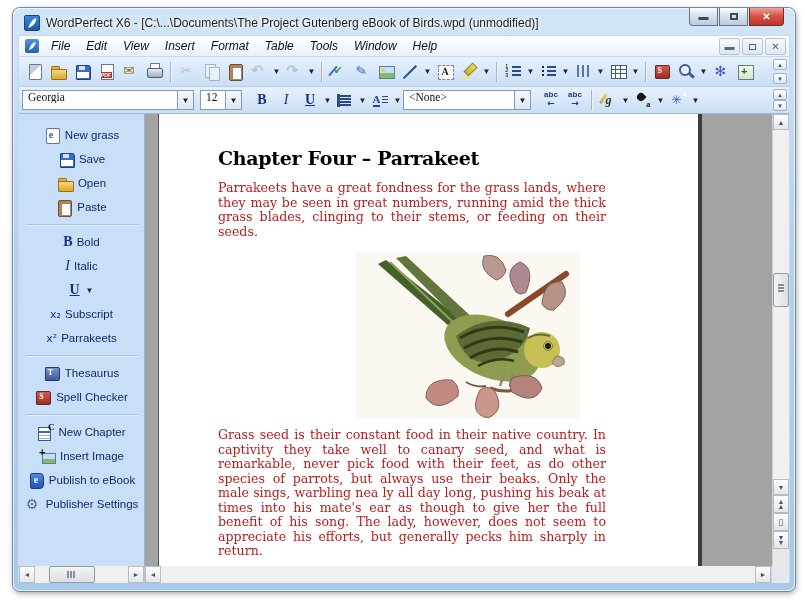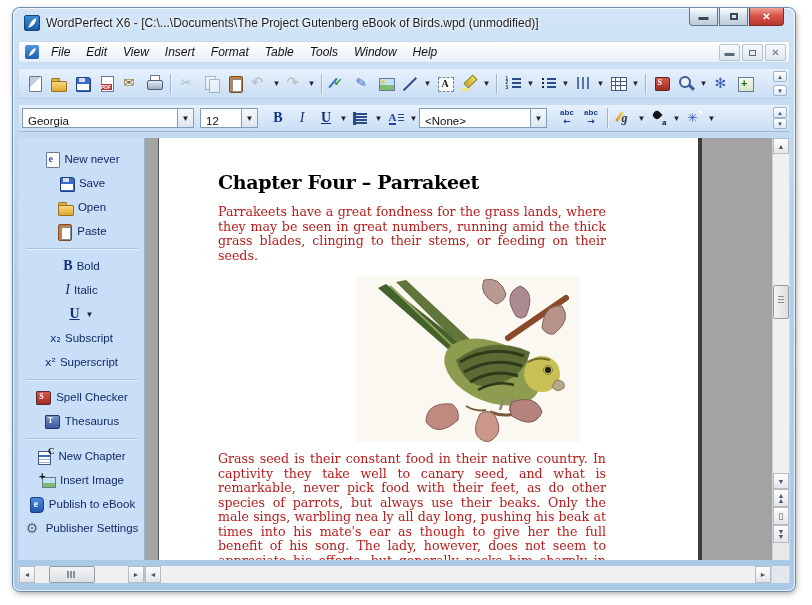--- a/index.html
+++ b/index.html
@@ -4,21 +4,21 @@
 <style>
   * { margin:0; padding:0; box-sizing:border-box; }
   html,body { width:812px; height:605px; background:#fff; overflow:hidden;
               font-family:"Liberation Sans", sans-serif; }
   .screen { position:relative; width:812px; height:605px; background:#fff; }
 
   
   .win { position:absolute; left:13px; top:8px; width:782px; height:583px;
          border-radius:7px; background:linear-gradient(#d2e5f7,#b4d2ec 40%,#a9c9e7);
          box-shadow:0 0 0 1px #6d8cab, 1px 2px 6px rgba(0,0,0,.4), inset 0 0 0 1px rgba(255,255,255,.65);
-         padding:0 5px 8px 5px; display:flex; flex-direction:column;gap:6px; }
+         padding:0 5px 8px 5px; display:flex; flex-direction:column; }
 
   .titlebar { height:27px; display:flex; align-items:center; padding:2px 4px 0 6px; position:relative; }
   .app-ico { width:16px; height:16px; border-radius:2px; flex:none;
              background:linear-gradient(#3f8ad4,#1a5aa8); border:1px solid #14477e;
              display:flex; align-items:center; justify-content:center; }
   .app-ico svg { width:12px; height:12px; }
   .title { font-size:12px; color:#1d1d1d; margin-left:6px; white-space:nowrap;
            text-shadow:0 0 4px #fff, 0 0 4px #fff; }
   .winbtns { position:absolute; right:6px; top:0; display:flex; }
   .wb { width:29px; height:18px; border:1px solid #5b7792; border-top:none;
@@ -177,21 +177,21 @@
   .ic-ebook::before { content:""; position:absolute; left:2px; top:1px; width:12px; height:14px;
       background:linear-gradient(#4a8ae0,#2255b0); border:1px solid #1a3f8a; border-radius:2px 4px 4px 2px; }
   .ic-ebook::after { content:"e"; position:absolute; left:6px; top:2px;
       font:bold 10px/12px "Liberation Serif",serif; color:#fff; }
   .ic-gear::before { content:"⚙"; position:absolute; left:1px; top:0; font-size:14px; color:#5a6a7a; }
   .ic-undo::before { content:"↶"; position:absolute; left:1px; top:-1px; font-size:14px; font-weight:bold; color:#8a96a8; }
   .ic-redo::before { content:"↷"; position:absolute; left:1px; top:-1px; font-size:14px; font-weight:bold; color:#8a96a8; }
   .ic-cut::before { content:"✂"; position:absolute; left:2px; top:0; font-size:13px; color:#7a8494; }
 
   
-  .combo { height:20px; background:#fff; border:1px solid #7f9db9; display:flex; align-items:flex-end; flex:none; }
+  .combo { height:20px; background:#fff; border:1px solid #7f9db9; display:flex; align-items:flex-start; flex:none;font-family:Liberation Serif, serif; }
   .combo .val { font-size:11.5px; color:#111; padding:0 5px; flex:1; white-space:nowrap; overflow:hidden; }
   .combo .cdd { width:16px; height:100%; border-left:1px solid #7f9db9;
       background:linear-gradient(#f6f9fc,#dce6f0); display:flex; align-items:center; justify-content:center;
       font-size:8px; color:#223; }
   .fmt { font-family:"Liberation Serif",serif; color:#16307f; font-size:14px; width:22px; height:22px;
          display:flex; align-items:center; justify-content:center; flex:none; }
 
   
   .main { flex:1; display:flex; min-height:0; border-left:1px solid #c9d9ec; border-right:1px solid #c9d9ec; background:#c9def7; }
   .sidebar { width:126px; flex:none; background:#c9def7; border-right:1px solid #9ab4d8;
@@ -385,21 +385,21 @@
       <div class="bsb">▼</div>
     </div>
   </div>
 
   <div class="propbar">
     <div class="combo" style="width:172px">
       <span class="val">Georgia</span>
       <span class="cdd">▼</span>
     </div>
     <div style="width:6px"></div>
-    <div class="combo" style="width:58px">
+    <div class="combo" style="width:42px">
       <span class="val">12</span>
       <span class="cdd">▼</span>
     </div>
     <div style="width:8px"></div>
     <div class="tbtn">
           <span class="fmt" style="font-weight:bold">B</span>
         </div>
     <div class="tbtn">
           <span class="fmt" style="font-style:italic">I</span>
         </div>
@@ -443,21 +443,21 @@
       <div class="bsb">▲</div>
       <div class="bsb">▼</div>
     </div>
   </div>
 
   <div class="main">
 
     <div class="sidebar">
       <div class="sbi">
             <span class="ic ic-ebookpage"></span>
-            <span>New never</span>
+            <span>New grass</span>
           </div>
       <div class="sbi">
             <span class="ic ic-floppy"></span>
             <span>Save</span>
           </div>
       <div class="sbi">
             <span class="ic ic-folder"></span>
             <span>Open</span>
           </div>
       <div class="sbi">
@@ -476,30 +476,30 @@
       <div class="sbi">
             <span class="und">U</span>
             <span class="sbdd">▼</span>
           </div>
       <div class="sbi">
             <span class="script">x₂</span>
             <span>Subscript</span>
           </div>
       <div class="sbi">
             <span class="script">x²</span>
-            <span>Superscript</span>
+            <span>Parrakeets</span>
           </div>
       <div class="sbdiv"></div>
+      <div class="sbi">
+            <span class="ic ic-book bk-t"></span>
+            <span>Thesaurus</span>
+          </div>
       <div class="sbi">
             <span class="ic ic-book bk-s"></span>
             <span>Spell Checker</span>
-          </div>
-      <div class="sbi">
-            <span class="ic ic-book bk-t"></span>
-            <span>Thesaurus</span>
           </div>
       <div class="sbdiv"></div>
       <div class="sbi">
             <span class="ic ic-chapter"></span>
             <span>New Chapter</span>
           </div>
       <div class="sbi">
             <span class="ic ic-imgplus"></span>
             <span>Insert Image</span>
           </div>

